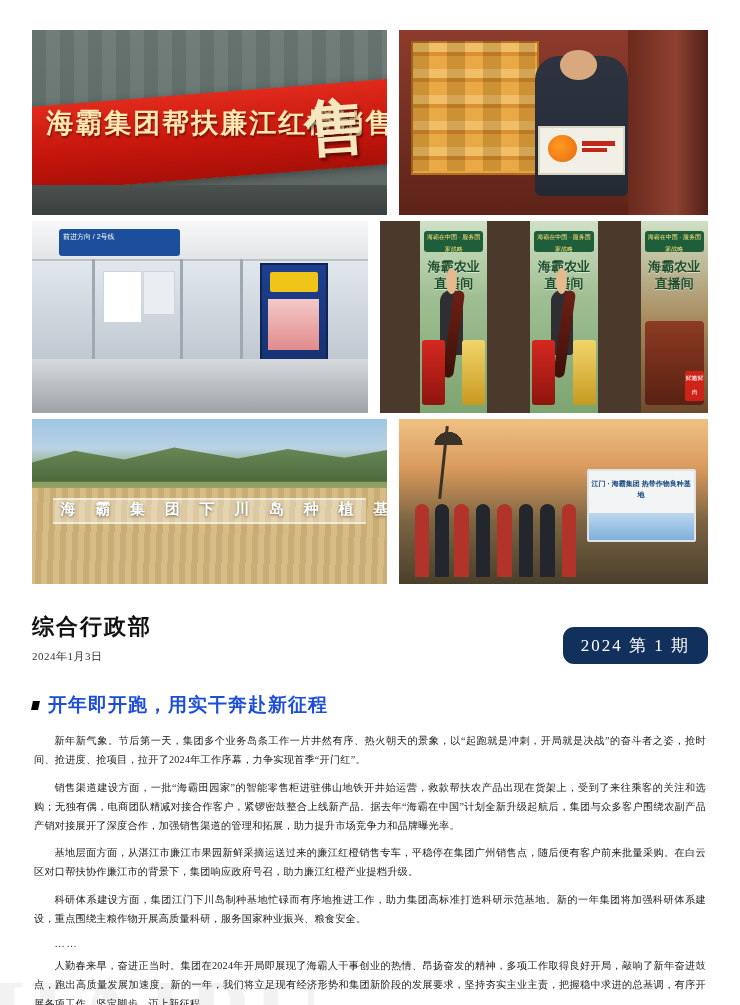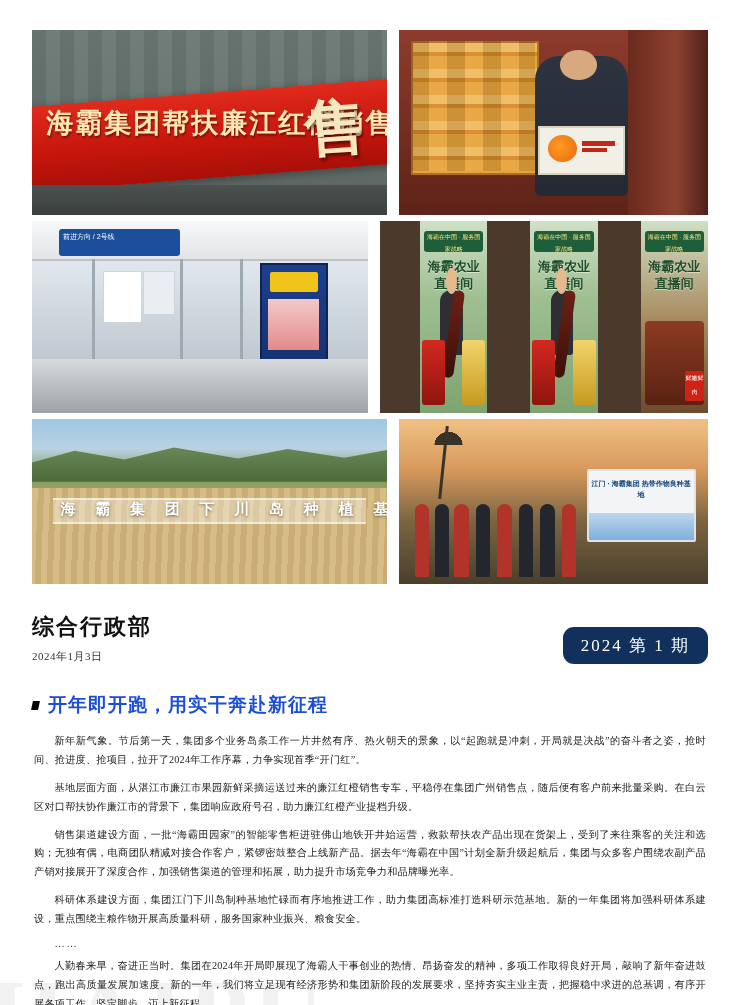--- a/index.html
+++ b/index.html
@@ -489,21 +489,21 @@
       <div class="issue">2024 第 1 期</div>
     </div>
 
     <div class="headline-wrap">
       <span class="bullet"></span>
       <span class="headline">开年即开跑，用实干奔赴新征程</span>
     </div>
 
     <div class="body">
       <p>新年新气象。节后第一天，集团多个业务岛条工作一片井然有序、热火朝天的景象，以“起跑就是冲刺，开局就是决战”的奋斗者之姿，抢时间、抢进度、抢项目，拉开了2024年工作序幕，力争实现首季“开门红”。</p>
+      <p>销售渠道建设方面，一批“海霸田园家”的智能零售柜进驻佛山地铁开井始运营，救款帮扶农产品出现在货架上，受到了来往乘客的关注和选购；无独有偶，电商团队精减对接合作客户，紧锣密鼓整合上线新产品。据去年“海霸在中国”计划全新升级起航后，集团与众多客户围绕农副产品产销对接展开了深度合作，加强销售渠道的管理和拓展，助力提升市场竞争力和品牌曝光率。</p>
       <p>基地层面方面，从湛江市廉江市果园新鲜采摘运送过来的廉江红橙销售专车，平稳停在集团广州销售点，随后便有客户前来批量采购。在白云区对口帮扶协作廉江市的背景下，集团响应政府号召，助力廉江红橙产业提档升级。</p>
-      <p>销售渠道建设方面，一批“海霸田园家”的智能零售柜进驻佛山地铁开井始运营，救款帮扶农产品出现在货架上，受到了来往乘客的关注和选购；无独有偶，电商团队精减对接合作客户，紧锣密鼓整合上线新产品。据去年“海霸在中国”计划全新升级起航后，集团与众多客户围绕农副产品产销对接展开了深度合作，加强销售渠道的管理和拓展，助力提升市场竞争力和品牌曝光率。</p>
       <p>科研体系建设方面，集团江门下川岛制种基地忙碌而有序地推进工作，助力集团高标准打造科研示范基地。新的一年集团将加强科研体系建设，重点围绕主粮作物开展高质量科研，服务国家种业振兴、粮食安全。</p>
       <div class="ellipsis">……</div>
       <p>人勤春来早，奋进正当时。集团在2024年开局即展现了海霸人干事创业的热情、昂扬奋发的精神，多项工作取得良好开局，敲响了新年奋进鼓点，跑出高质量发展加速度。新的一年，我们将立足现有经济形势和集团新阶段的发展要求，坚持夯实主业主责，把握稳中求进的总基调，有序开展各项工作，坚定脚步，迈上新征程。</p>
     </div>
 
   </div>
 </div>
 
 </body></html>

